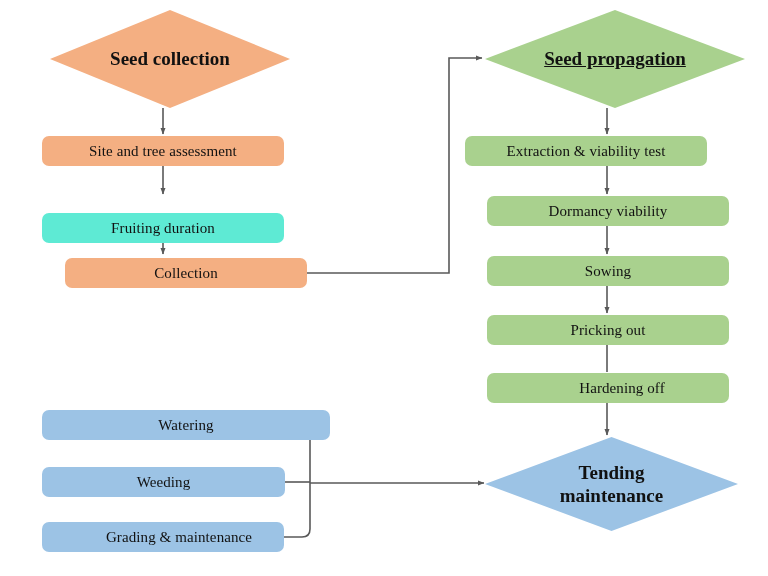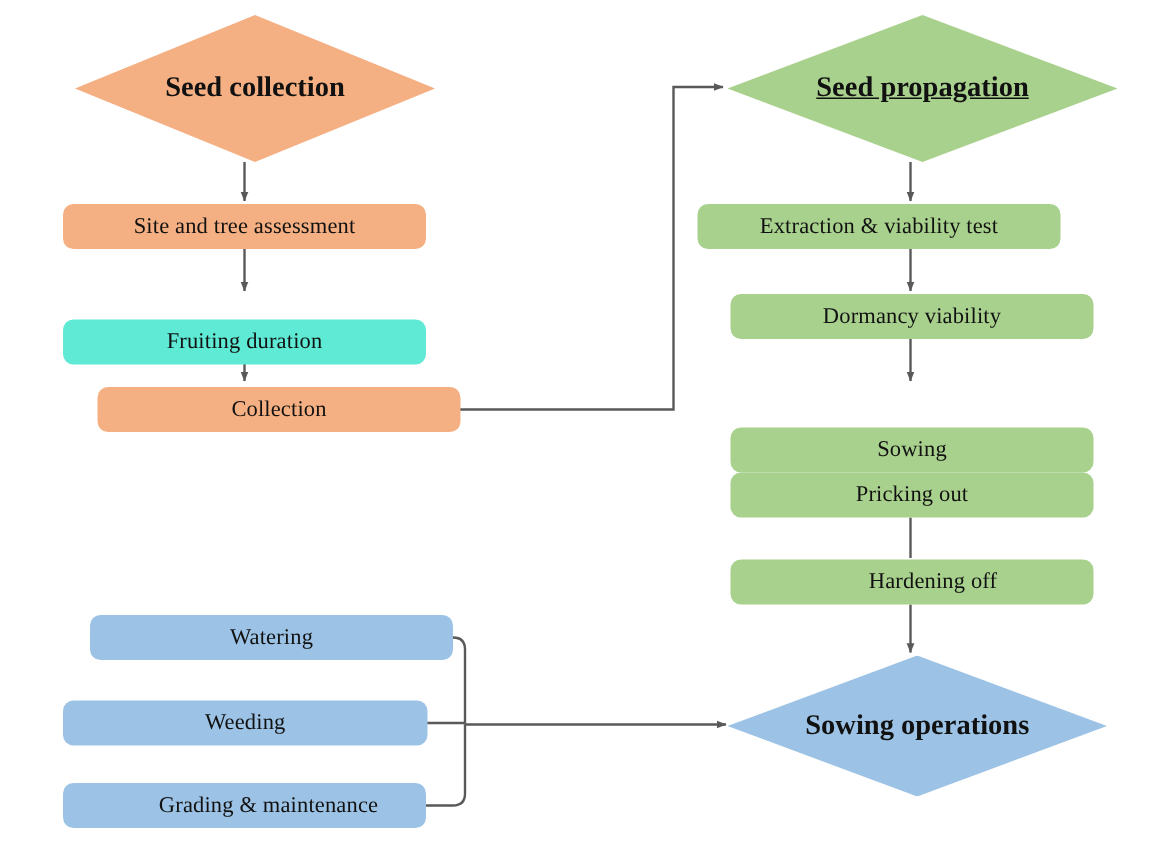--- a/index.html
+++ b/index.html
@@ -113,38 +113,38 @@
   </div>
 
   <div class="node box" style="left:465px; top:136px; width:242px; height:30px; background:#A9D18E;">
     <span>Extraction &amp; viability test</span>
   </div>
 
   <div class="node box" style="left:487px; top:196px; width:242px; height:30px; background:#A9D18E;">
     <span>Dormancy viability</span>
   </div>
 
-  <div class="node box" style="left:487px; top:256px; width:242px; height:30px; background:#A9D18E;margin-top:29px;">
+  <div class="node box" style="left:487px; top:256px; width:242px; height:30px; background:#A9D18E;">
     <span>Sowing</span>
   </div>
 
   <div class="node box" style="left:487px; top:315px; width:242px; height:30px; background:#A9D18E;">
     <span>Pricking out</span>
   </div>
 
   <div class="node box" style="left:487px; top:373px; width:242px; height:30px; background:#A9D18E;padding-left:34px;">
     <span>Hardening off</span>
   </div>
 
   <div class="node diamond" style="left:485px; top:437px; width:253px; height:94px;">
     <span class="shape" style="background:#9CC3E5;"></span>
-    <span class="dlabel">Sowing operations</span>
+    <span class="dlabel">Tending maintenance</span>
   </div>
 
-  <div class="node box" style="left:60px; top:410px; width:242px; height:30px; background:#9CC3E5;">
+  <div class="node box" style="left:42px; top:410px; width:288px; height:30px; background:#9CC3E5;">
     <span>Watering</span>
   </div>
 
   <div class="node box" style="left:42px; top:467px; width:243px; height:30px; background:#9CC3E5;">
     <span>Weeding</span>
   </div>
 
   <div class="node box" style="left:42px; top:522px; width:242px; height:30px; background:#9CC3E5;padding-left:38px;">
     <span>Grading &amp; maintenance</span>
   </div>

